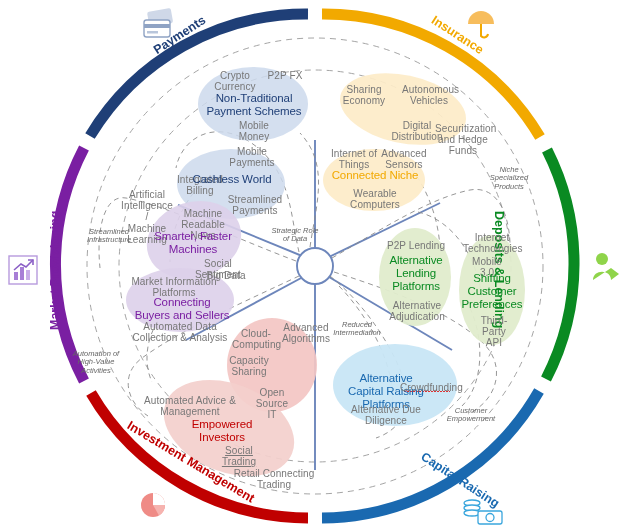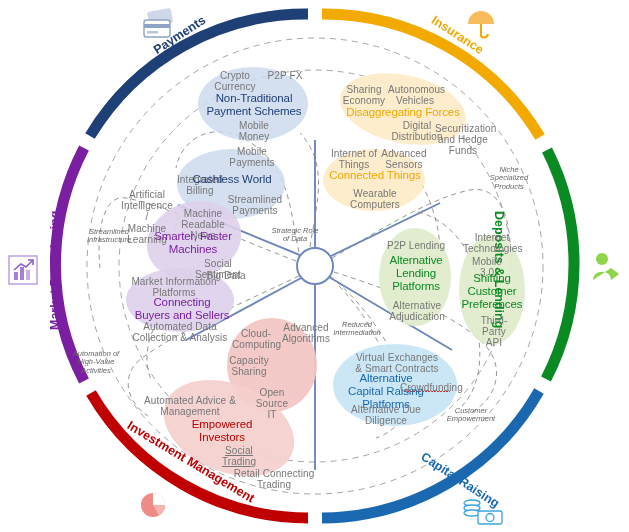--- a/index.html
+++ b/index.html
@@ -209,34 +209,33 @@
 
   <div class="lbl sub" style="left:126px;top:276px;width:96px;">Market  Information
 Platforms</div>
   <div class="lbl clus c-mkt" style="left:120px;top:296px;width:124px;">Connecting
 Buyers and Sellers</div>
   <div class="lbl sub" style="left:122px;top:321px;width:116px;">Automated Data
 Collection &amp; Analysis</div>
 
   <div class="lbl sub" style="left:341px;top:84px;width:46px;">Sharing
 Economy</div>
-  <div class="lbl sub" style="left:388px;top:84px;width:54px;">Autonomous
+  <div class="lbl sub" style="left:402px;top:84px;width:54px;">Autonomous
 Vehicles</div>
-  <div class="lbl clus c-ins" style="left:337px;top:106px;width:132px;">Disaggregating Forces</div>
   <div class="lbl sub" style="left:389px;top:120px;width:56px;">Digital
 Distribution</div>
   <div class="lbl sub" style="left:435px;top:123px;width:56px;">Securitization
 and Hedge
 Funds</div>
 
   <div class="lbl sub" style="left:329px;top:148px;width:50px;">Internet of
 Things</div>
   <div class="lbl sub" style="left:379px;top:148px;width:50px;">Advanced
 Sensors</div>
-  <div class="lbl clus c-ins" style="left:320px;top:169px;width:110px;">Connected Things</div>
+  <div class="lbl clus c-ins" style="left:320px;top:169px;width:110px;">Connected Niche</div>
   <div class="lbl sub" style="left:344px;top:188px;width:62px;">Wearable
 Computers</div>
 
   <div class="lbl sub" style="left:385px;top:240px;width:62px;">P2P Lending</div>
   <div class="lbl clus c-dep" style="left:378px;top:254px;width:76px;">Alternative
 Lending
 Platforms</div>
   <div class="lbl sub" style="left:387px;top:300px;width:60px;">Alternative
 Adjudication</div>
 
@@ -244,22 +243,20 @@
 Technologies</div>
   <div class="lbl sub" style="left:466px;top:256px;width:42px;">Mobile
 3.0</div>
   <div class="lbl clus c-dep" style="left:452px;top:272px;width:80px;">Shifting
 Customer
 Preferences</div>
   <div class="lbl sub" style="left:475px;top:315px;width:38px;">Third-
 Party
 API</div>
 
-  <div class="lbl sub" style="left:345px;top:352px;width:104px;">Virtual Exchanges
-&amp; Smart Contracts</div>
   <div class="lbl clus c-cap" style="left:334px;top:372px;width:104px;">Alternative
 Capital Raising
 Platforms</div>
   <div class="lbl sub spell" style="left:400px;top:382px;width:54px;">Crowdfunding</div>
   <div class="lbl sub" style="left:344px;top:404px;width:84px;text-align:center;">Alternative Due
 Diligence</div>
 
   <div class="lbl sub" style="left:232px;top:328px;width:48px;">Cloud-
 Computing</div>
   <div class="lbl sub" style="left:280px;top:322px;width:52px;">Advanced

